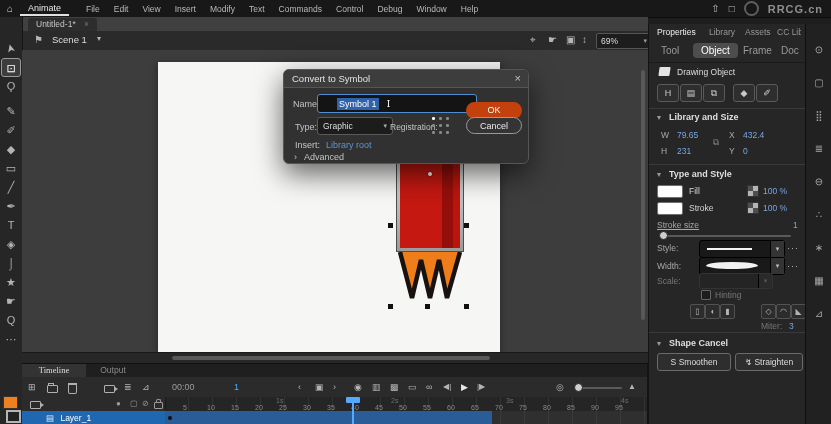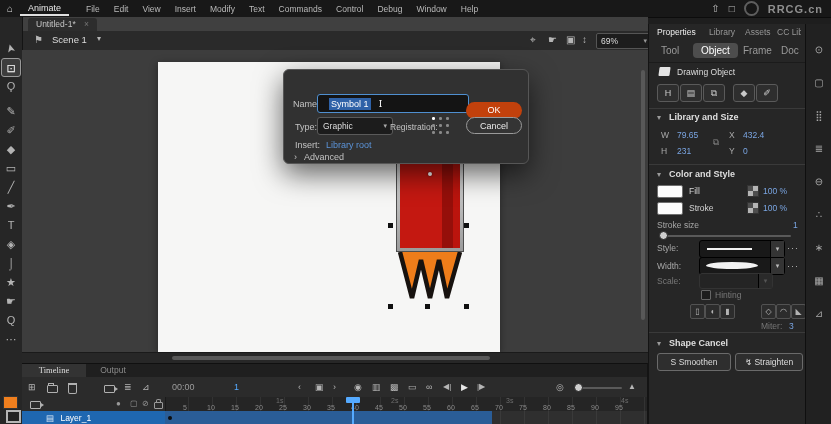--- a/index.html
+++ b/index.html
@@ -109,21 +109,21 @@
   .slider-track{position:absolute;height:2px;background:#5a5a5a;border-radius:1px;}
   .slider-knob{position:absolute;width:7px;height:7px;border-radius:50%;background:#cfcfcf;border:1px solid #222;}
   
   #dialog{position:absolute;left:283px;top:69px;width:244px;height:93px;background:#313131;border:1px solid #565656;
           border-radius:6px;box-shadow:0 10px 28px rgba(0,0,0,.6);z-index:10;}
   .dlg-title{position:absolute;left:0;top:0;width:100%;height:17px;background:#3d3d3d;border-radius:5px 5px 0 0;
              border-bottom:1px solid #555;color:#e2e2e2;font-size:9.5px;line-height:17px;}
   .dlg-close{position:absolute;right:7px;top:0;color:#c0c0c0;font-size:11px;line-height:17px;}
   .dlg-label{position:absolute;color:#c3c3c3;font-size:9px;}
   .dlg-input{position:absolute;left:33px;top:24px;width:139px;height:17px;background:#141414;
-             border:1px solid #4f8fd0;border-radius:3px;line-height:17px;padding-left:11px;box-sizing:content-box;}
+             border:1px solid #4f8fd0;border-radius:3px;line-height:17px;padding-left:19px;box-sizing:content-box;}
   .dlg-sel{background:#2f62a8;color:#fff;font-size:9px;padding:1px 2px;}
   .ibeam{font-family:"DejaVu Serif",serif;color:#f5f5f5;font-size:10px;margin-left:8px;text-shadow:0 0 1px #000;}
   .dlg-btn{position:absolute;left:182px;width:56px;height:17px;line-height:17px;border-radius:9px;text-align:center;font-size:9px;}
   .dlg-ok{top:32px;background:#c2410c;color:#fff;font-weight:normal;}
   .dlg-cancel{top:47px;background:#343434;border:1px solid #9a9a9a;color:#eaeaea;box-sizing:border-box;}
   .dlg-drop{position:absolute;left:33px;top:47px;width:64px;height:16px;background:#1c1c1c;border:1px solid #5a5a5a;
             border-radius:3px;color:#ddd;font-size:8.5px;line-height:16px;padding:0 5px;display:flex;justify-content:space-between;box-sizing:content-box;}
   .reg-grid{position:absolute;left:146px;top:45px;width:21px;height:21px;display:grid;
             grid-template-columns:repeat(3,1fr);align-items:center;justify-items:center;}
   .reg-dot{width:2.5px;height:2.5px;border-radius:50%;background:#8a8a8a;}
@@ -259,33 +259,33 @@
     <span class="pl" style="left:64px;top:113px;color:#8a8a8a;">⧉</span>
     <span class="pl" style="left:80px;top:106px;">X</span>
     <span class="pv" style="left:94px;top:106px;">432.4</span>
     <span class="pl" style="left:12px;top:122px;">H</span>
     <span class="pv" style="left:28px;top:122px;">231</span>
     <span class="pl" style="left:80px;top:122px;">Y</span>
     <span class="pv" style="left:94px;top:122px;">0</span>
 
     <div class="pdivider" style="top:140px;"></div>
     <span class="pchev" style="position:absolute;left:8px;top:146px;">▾</span>
-    <span class="phead" style="left:20px;top:145px;">Color and Style</span>
+    <span class="phead" style="left:20px;top:145px;">Type and Style</span>
 
     <div class="swatch" style="left:8px;top:161px;"></div>
     <span class="pl" style="left:40px;top:162px;color:#d5d5d5;">Fill</span>
     <div class="checker" style="left:98px;top:161px;"></div>
     <span class="pv" style="left:114px;top:162px;">100 %</span>
 
     <div class="swatch" style="left:8px;top:178px;"></div>
     <span class="pl" style="left:40px;top:179px;color:#d5d5d5;">Stroke</span>
     <div class="checker" style="left:98px;top:178px;"></div>
     <span class="pv" style="left:114px;top:179px;">100 %</span>
 
-    <span class="pl" style="left:8px;top:196px;">Stroke size</span>
+    <span class="pl" style="left:8px;top:196px;text-decoration:underline;">Stroke size</span>
     <span class="pv" style="left:144px;top:196px;">1</span>
     <div class="slider-track" style="left:10px;top:211px;width:132px;"></div>
     <div class="slider-knob" style="left:10px;top:207px;"></div>
 
     <span class="pl" style="left:8px;top:219px;">Style:</span>
     <div class="pdrop" style="left:50px;top:216px;width:84px;">
       <div class="lineprev"></div>
       <div class="chev">▾</div>
     </div>
     <span class="dots3" style="left:138px;top:219px;">···</span>
@@ -415,20 +415,24 @@
         <div class="layer-span"></div>
         <div class="keyframe-dot"></div>
       </div>
     </div>
 
     <div class="playhead-cap"></div>
     <div class="playhead-line"></div>
   </div>
 
   <div id="dialog">
+    <div class="dlg-title">
+      <span style="margin-left:8px;">Convert to Symbol</span>
+      <span class="dlg-close">×</span>
+    </div>
     <span class="dlg-label" style="left:9px;top:29px;">Name:</span>
     <div class="dlg-input">
       <span class="dlg-sel">Symbol 1</span><span class="ibeam">I</span>
     </div>
     <div class="dlg-btn dlg-ok">OK</div>
 
     <span class="dlg-label" style="left:11px;top:52px;">Type:</span>
     <div class="dlg-drop">
       <span>Graphic</span>
       <span style="color:#aaa;font-size:7px;">▾</span>

